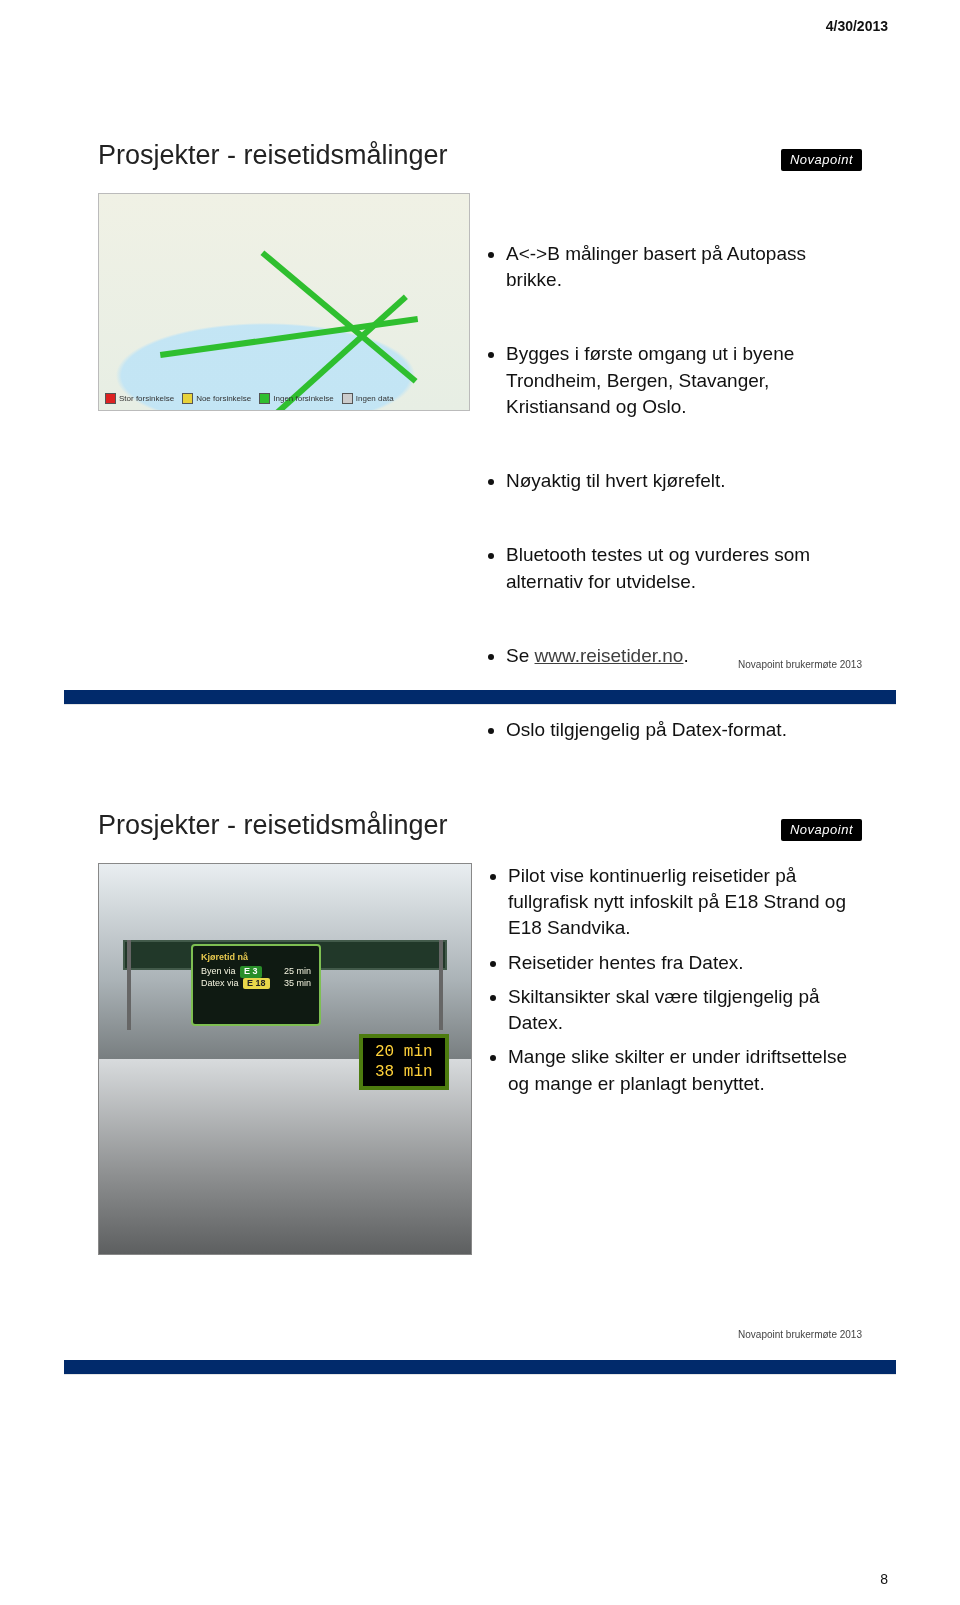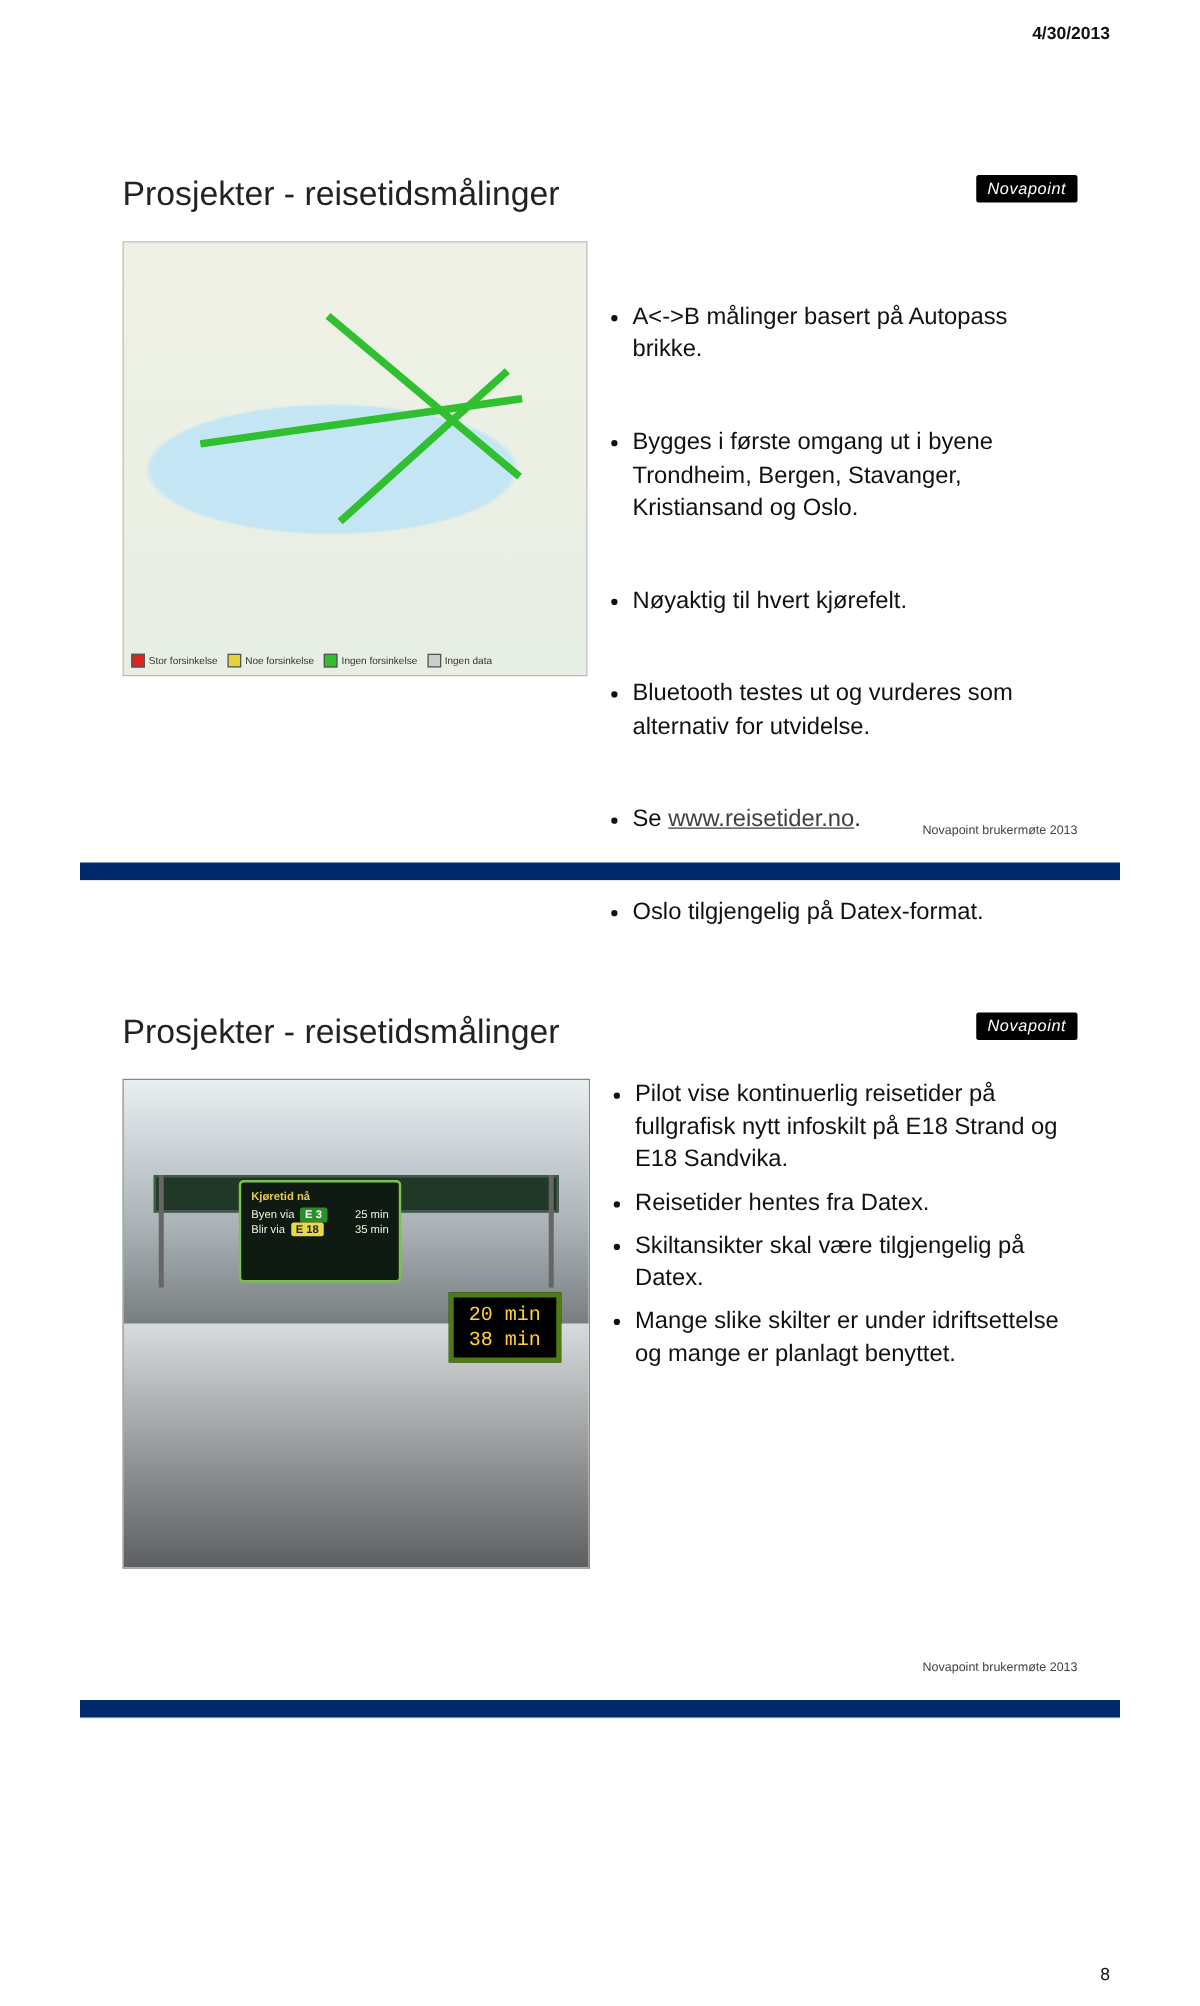--- a/index.html
+++ b/index.html
@@ -42,21 +42,21 @@
     box-sizing: border-box;
     border-bottom: 14px solid #012a6b;
     background: #ffffff;
     box-shadow: 0 1px 0 rgba(0,0,0,0.1);
     padding: 26px 34px 26px 34px;
     position: relative;
   }
   .title-row {
     display: flex;
     justify-content: space-between;
-    align-items: flex-start;
+    align-items: flex-end;
     margin-bottom: 22px;
   }
   .slide-title {
     font-size: 27px;
     font-weight: normal;
     color: #222;
   }
   .novapoint-logo {
     background: #000;
     color: #fff;
@@ -65,21 +65,21 @@
     border-radius: 2px;
     font-style: italic;
     letter-spacing: 0.5px;
   }
   .body-row {
     display: flex;
     gap: 18px;
   }
   .img-box {
     flex: 0 0 372px;
-    height: 348px;
+    height: 218px;
     box-sizing: border-box;
     border: 1px solid #bbb;
     position: relative;
     overflow: hidden;
   }
   .map-img {
     background: linear-gradient(180deg,#f0f1e5,#e7eee4);
   }
   .map-water {
     position: absolute;
@@ -269,21 +269,21 @@
           <div class="gantry-leg" style="left:28px;"></div>
           <div class="gantry-leg" style="right:28px;"></div>
 
           <div class="sign">
             <div class="sign-head">Kjøretid nå</div>
             <div class="sign-row">
               <span><span>Byen via</span> <span class="sign-route rt-e6">E 3</span></span>
               <span>25 min</span>
             </div>
             <div class="sign-row">
-              <span><span>Blir via</span> <span class="sign-route rt-e18">E 18</span></span>
+              <span><span>Datex via</span> <span class="sign-route rt-e18">E 18</span></span>
               <span>35 min</span>
             </div>
           </div>
 
           <div class="led-sign">
             <div>20 min</div>
             <div>38 min</div>
           </div>
         </div>
 

